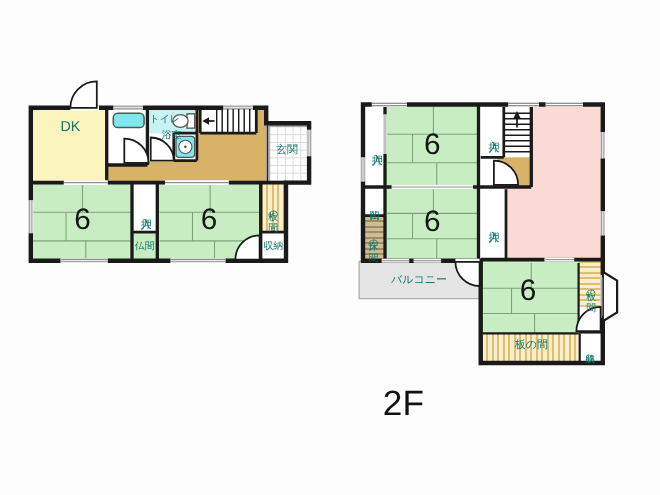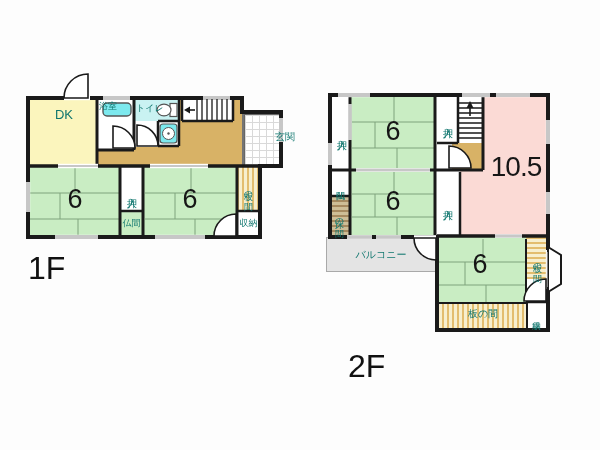--- a/index.html
+++ b/index.html
@@ -201,35 +201,33 @@
 
     <g fill="#ffffff" stroke="#1a1a1a" stroke-width="1.6">
       <path d="M449,168 V146 A22,22 0 0 1 471,168 Z"></path>
       <rect x="414" y="235.2" width="22" height="3.6" stroke="none"></rect>
       <path d="M436,238 V260 A22,22 0 0 1 414,238 Z"></path>
       <path d="M546,301 V279 A22,22 0 0 0 524,301 Z"></path>
     </g>
   </svg>
 
   <div class="lbl" style="left:34px;top:108px;width:60px;font-size:13px;">DK</div>
-  <div class="lbl tiny" style="left:99px;top:102px;">浴室</div>
+  <div class="lbl tiny" style="left:99px;top:118px;padding-left:48px;">浴室</div>
   <div class="lbl tiny" style="left:136px;top:104px;">トイレ</div>
-  <div class="lbl small" style="left:243px;top:132px;width:36px;padding-left:24px;">玄関</div>
+  <div class="lbl small" style="left:243px;top:132px;width:36px;">玄関</div>
   <div class="lbl num" style="left:55px;top:185px;width:40px;">6</div>
   <div class="lbl small vlbl" style="left:126px;top:172px;height:36px;">押入</div>
   <div class="lbl tiny" style="left:119px;top:219px;width:25px;">仏間</div>
   <div class="lbl num" style="left:170px;top:185px;width:40px;">6</div>
   <div class="lbl tiny vlbl" style="left:243px;top:170px;height:40px;">板の間</div>
   <div class="lbl tiny" style="left:236px;top:219px;width:25px;">収納</div>
-  <div class="lbl floorname" style="left:28px;top:252px;">1F</div>
 
   <div class="lbl small vlbl" style="left:336px;top:114px;height:36px;">押入</div>
   <div class="lbl num" style="left:373px;top:117px;width:40px;">6</div>
   <div class="lbl small vlbl" style="left:442px;top:102px;height:36px;">押入</div>
-  <div class="lbl numL" style="left:481px;top:152px;width:70px;">10.5</div>
   <div class="lbl tiny vlbl" style="left:335px;top:172px;height:24px;">仏間</div>
   <div class="lbl tiny vlbl" style="left:334px;top:199px;height:36px;">床の間</div>
   <div class="lbl num" style="left:373px;top:187px;width:40px;">6</div>
   <div class="lbl small vlbl" style="left:442px;top:184px;height:36px;">押入</div>
   <div class="lbl small" style="left:345px;top:250px;width:72px;">バルコニー</div>
   <div class="lbl num" style="left:460px;top:250px;width:40px;">6</div>
   <div class="lbl tiny vlbl" style="left:532px;top:242px;height:40px;">板の間</div>
   <div class="lbl tiny vlbl" style="left:532px;top:302px;height:26px;font-size:8.5px;">収納</div>
   <div class="lbl small" style="left:453px;top:309px;width:60px;">板の間</div>
   <div class="lbl floorname" style="left:348px;top:350px;">2F</div>

